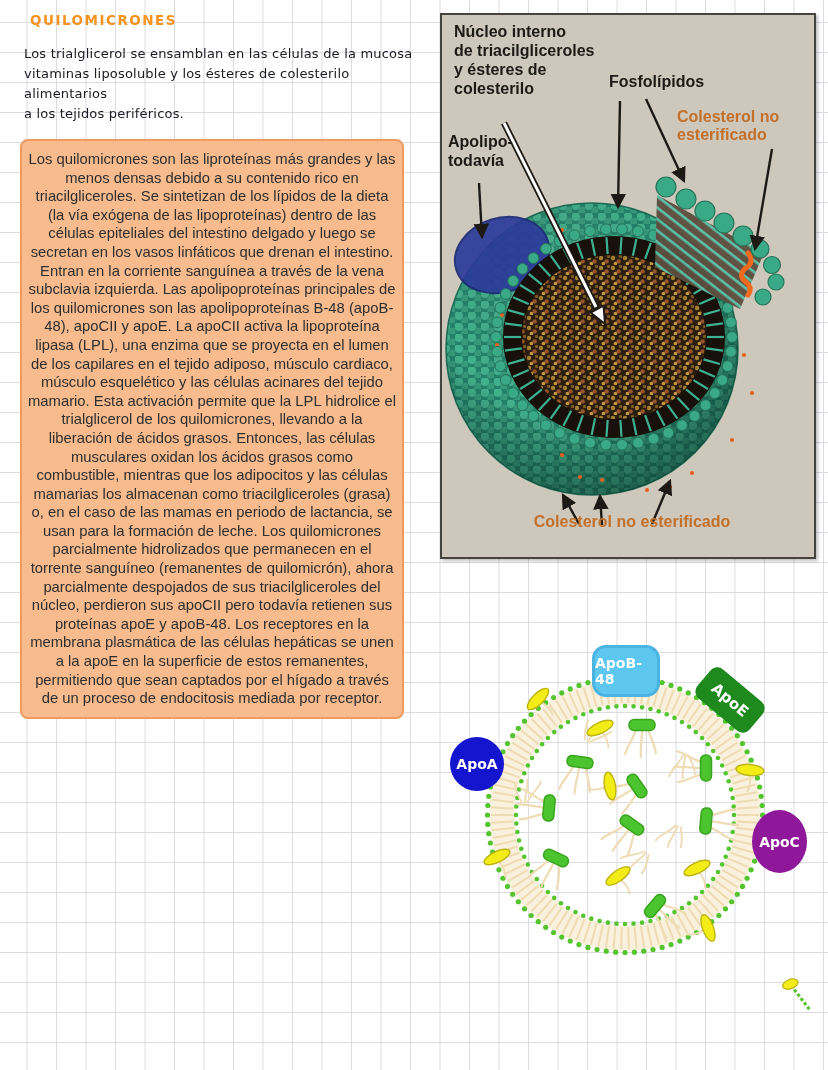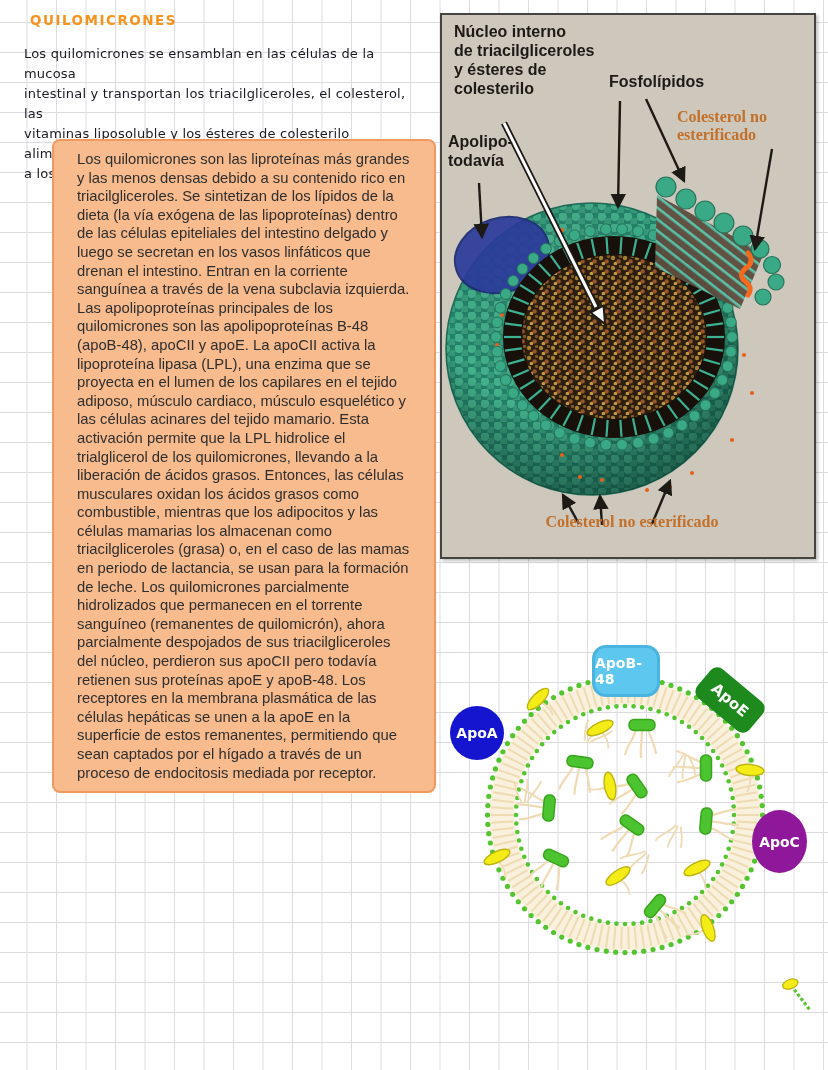--- a/index.html
+++ b/index.html
@@ -9,56 +9,55 @@
     background-image:linear-gradient(#dcdce0 1px,transparent 1px),linear-gradient(90deg,#dcdce0 1px,transparent 1px);
     background-size:29.5px 30px;background-position:-3px -8px;
   }
   
   #hand-title{position:absolute;left:30px;top:12px;color:#f6921e;font-family:"DejaVu Sans",sans-serif;
     font-weight:bold;font-size:13.5px;letter-spacing:1.5px;text-align:right;}
   #hand-note{position:absolute;left:24px;top:44px;width:400px;color:#191922;
     font-family:"DejaVu Sans",sans-serif;font-size:13px;font-weight:500;line-height:20px;letter-spacing:.2px;}
   
   #info-box{position:absolute;left:20px;top:139px;width:384px;min-height:524px;box-sizing:border-box;
-    background:#f8bb8e;border:2.5px solid #f09a62;border-radius:8px;padding:9px 23px;
-    color:#2e2e2e;font-size:14.8px;line-height:18.6px;margin-left:32px;}
+    background:#f8bb8e;border:2.5px solid #f09a62;border-radius:8px;padding:9px 6px;
+    color:#2e2e2e;font-size:14.8px;line-height:18.6px;text-align:center;}
   
   #fig1{position:absolute;left:440px;top:13px;width:372px;height:542px;background:#cdc7bc;
     border:2px solid #45443f;box-shadow:2px 2px 3px rgba(0,0,0,.25);}
   #fig1 svg{position:absolute;left:0;top:0;}
   .f1label{position:absolute;font-weight:bold;font-size:16px;line-height:19px;color:#1d1a16;white-space:pre-line;}
-  .f1label.orange{color:#c2702a;line-height:18px;font-family:Liberation Serif, serif;}
+  .f1label.orange{color:#c2702a;line-height:18px;}
   #f1-core-label{left:12px;top:7px;}
   #f1-fosfo-label{left:167px;top:57px;}
   #f1-chol-top-label{left:235px;top:93px;}
   #f1-apolipo-label{left:6px;top:117px;}
   #f1-chol-bottom-label{left:60px;top:498px;width:260px;text-align:center;}
   
   #fig2-svg{position:absolute;left:430px;top:633px;}
   .apo-tag{position:absolute;display:flex;align-items:center;justify-content:center;
     color:#fff;font-weight:bold;font-family:"DejaVu Sans",sans-serif;}
   #apob48{left:592px;top:645px;width:68px;height:52px;background:#5ec7f0;border:3px solid #49b4e0;
     border-radius:14px;font-size:14px;box-sizing:border-box;}
   #apoe{left:696px;top:681px;width:68px;height:38px;background:#1e8a1e;border-radius:9px;
     font-size:15px;transform:rotate(40deg);}
-  #apoa{left:450px;top:706px;width:54px;height:54px;background:#1515cf;border-radius:50%;font-size:14px;}
+  #apoa{left:450px;top:737px;width:54px;height:54px;background:#1515cf;border-radius:50%;font-size:14px;}
   #apoc{left:752px;top:810px;width:55px;height:63px;background:#8e1899;border-radius:50%;font-size:14px;}
   #fig2-caption{position:absolute;left:500px;top:970px;width:255px;text-align:center;
     color:#e3373c;font-family:"DejaVu Sans",sans-serif;font-weight:bold;font-size:27px;letter-spacing:3px;}
 </style>
 </head>
 <body>
 
 <div id="page">
 
   <div id="hand-title">QUILOMICRONES</div>
 
   <div id="hand-note">
-    <div>Los quilomicrones se ensamblan  en las células de la mucosa</div>
-    <div>intestinal y transportan los triacilgliceroles, el colesterol, las</div>
+    <div>Los trialglicerol se ensamblan  en las células de la mucosa</div>
     <div>vitaminas liposoluble y los ésteres de colesterilo alimentarios</div>
     <div>a los tejidos periféricos.</div>
   </div>
 
   <div id="info-box">
     <span>Los quilomicrones son las liproteínas más grandes y las menos densas debido a su contenido rico en triacilgliceroles. Se sintetizan de los lípidos de la dieta (la vía exógena de las lipoproteínas) dentro de las células epiteliales del intestino delgado y luego se secretan en los vasos linfáticos que drenan el intestino. Entran en la corriente sanguínea a través de la vena subclavia izquierda. Las apolipoproteínas principales de los quilomicrones son las apolipoproteínas B-48 (apoB-48), apoCII y apoE. La apoCII activa la lipoproteína lipasa (LPL), una enzima que se proyecta en el lumen de los capilares en el tejido adiposo, músculo cardiaco, músculo esquelético y las células acinares del tejido mamario. Esta activación permite que la LPL hidrolice el trialglicerol de los quilomicrones, llevando a la liberación de ácidos grasos. Entonces, las células musculares oxidan los ácidos grasos como combustible, mientras que los adipocitos y las células mamarias los almacenan como triacilgliceroles (grasa) o, en el caso de las mamas en periodo de lactancia, se usan para la formación de leche. Los quilomicrones parcialmente hidrolizados que permanecen en el torrente sanguíneo (remanentes de quilomicrón), ahora parcialmente despojados de sus triacilgliceroles del núcleo, perdieron sus apoCII pero todavía retienen sus proteínas apoE y apoB-48. Los receptores en la membrana plasmática de las células hepáticas se unen a la apoE en la superficie de estos remanentes, permitiendo que sean captados por el hígado a través de un proceso de endocitosis mediada por receptor.</span>
   </div>
 
   <div id="fig1">
     <svg width="372" height="542" viewBox="0 0 372 542">

